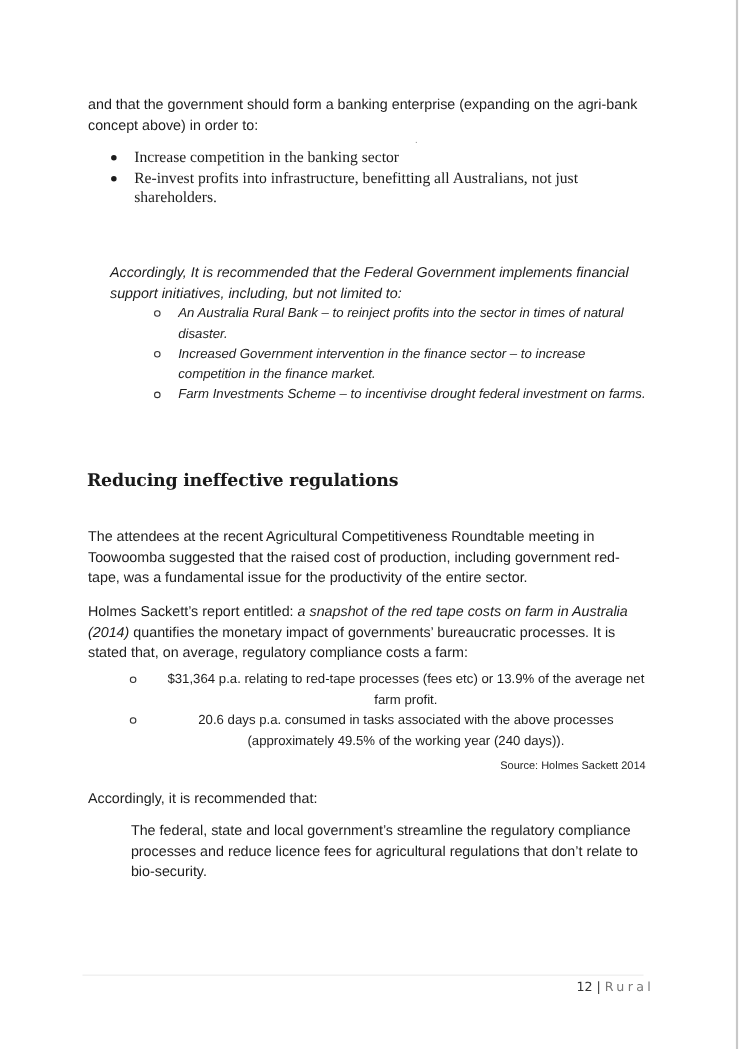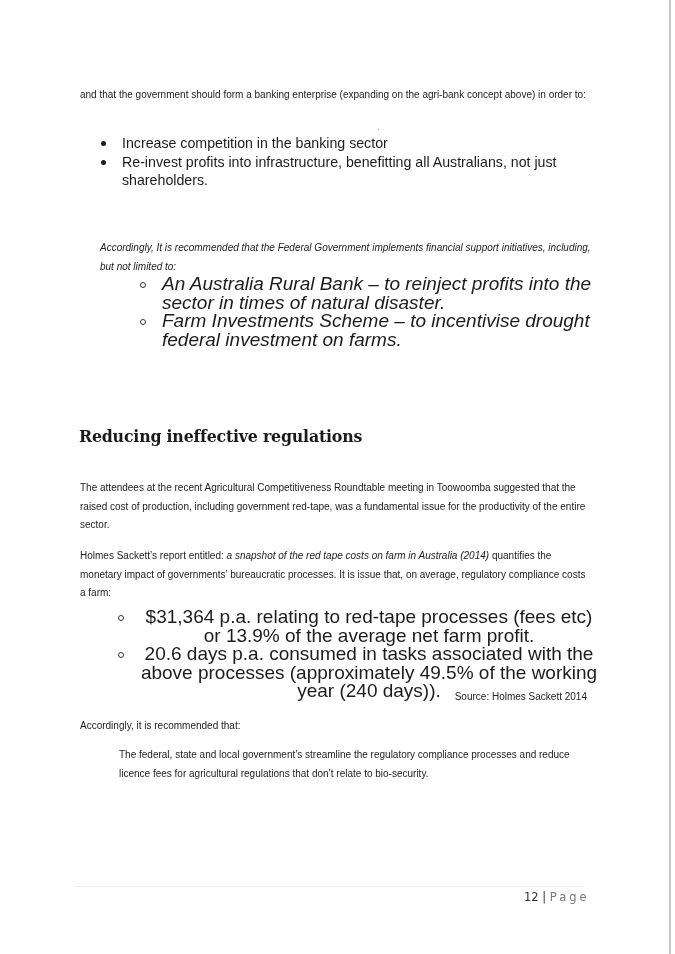--- a/index.html
+++ b/index.html
@@ -4,31 +4,31 @@
 <style>
   html, body { margin: 0; padding: 0; background: #ffffff; }
   body {
     width: 675px; height: 954px; position: relative; overflow: hidden;
     font-family: "Liberation Sans", sans-serif; color: #1c1c1c;
   }
   .page-edge {
     position: absolute; left: 669px; top: 0; width: 2px; height: 954px;
     background: #c8c8c8;
   }
-  .text { position: absolute; font-size: 10px; line-height: 18.6px; }
+  .text { position: absolute; font-size: 13px; line-height: 18.6px; }
   .p1 { left: 80px; top: 86px; width: 510px; }
-  .bullets { position: absolute; left: 100px; top: 134px; width: 490px; margin: 0; padding: 0; list-style: none; }
+  .bullets { position: absolute; left: 100px; top: 134px; width: 490px; margin: 0; padding: 0; list-style: none; font-family: Liberation Serif, serif; }
   .bullets li { position: relative; padding-left: 22px; font-size: 14.2px; line-height: 18.6px; margin: 0; }
   .bullets li::before {
     content: ""; position: absolute; left: 1px; top: 7px; width: 5px; height: 5px;
     border-radius: 50%; background: #1c1c1c;
   }
   .rec1 { left: 100px; top: 239px; width: 495px; font-style: italic; }
   .circles { position: absolute; margin: 0; padding: 0; list-style: none; }
-  .circles li { position: relative; padding-left: 22px; font-size: 19px; line-height: 18.6px; margin: 0; }
+  .circles li { position: relative; padding-left: 22px; font-size: 12px; line-height: 18.6px; margin: 0; }
   .circles li::before {
     content: ""; position: absolute; left: 0; top: 7px; width: 4px; height: 4px;
     border-radius: 50%; border: 1px solid #333; background: #fff;
   }
   .c1 { left: 140px; top: 275px; width: 455px; font-style: italic; }
   .heading {
     position: absolute; left: 79px; top: 427px; font-family: "DejaVu Serif", serif;
     font-weight: bold; font-size: 15.8px; color: #1a1a1a; letter-spacing: -0.2px;
   }
   .p2 { left: 80px; top: 479px; width: 510px; }
@@ -55,34 +55,35 @@
 
 <ul class="bullets">
   <li>Increase competition in the banking sector</li>
   <li>Re-invest profits into infrastructure, benefitting all Australians, not just shareholders.</li>
 </ul>
 
 <p class="text rec1" style="margin:0">Accordingly, It is recommended that the Federal Government implements financial support initiatives, including, but not limited to:</p>
 
 <ul class="circles c1">
   <li>An Australia Rural Bank – to reinject profits into the sector in times of natural disaster.</li>
+  <li>Increased Government intervention in the finance sector – to increase competition in the finance market.</li>
   <li>Farm Investments Scheme – to incentivise drought federal investment on farms.</li>
 </ul>
 
 <h2 class="heading" style="margin:0">Reducing ineffective regulations</h2>
 
 <p class="text p2" style="margin:0">The attendees at the recent Agricultural Competitiveness Roundtable meeting in Toowoomba suggested that the raised cost of production, including government red-tape, was a fundamental issue for the productivity of the entire sector.</p>
 
-<p class="text p3" style="margin:0"><span>Holmes Sackett’s report entitled: </span><em>a snapshot of the red tape costs on farm in Australia (2014)</em><span> quantifies the monetary impact of governments’ bureaucratic processes. It is issue that, on average, regulatory compliance costs a farm:</span></p>
+<p class="text p3" style="margin:0"><span>Holmes Sackett’s report entitled: </span><em>a snapshot of the red tape costs on farm in Australia (2014)</em><span> quantifies the monetary impact of governments’ bureaucratic processes. It is stated that, on average, regulatory compliance costs a farm:</span></p>
 
 <ul class="circles c2">
   <li>$31,364 p.a. relating to red-tape processes (fees etc) or 13.9% of the average net farm profit.</li>
   <li>20.6 days p.a. consumed in tasks associated  with the above processes (approximately 49.5% of the working year (240 days)).</li>
 </ul>
 
 <div class="source">Source: Holmes Sackett 2014</div>
 
 <p class="text p4" style="margin:0">Accordingly, it is recommended that:</p>
 
 <p class="text rec2" style="margin:0">The federal, state and local government’s streamline the regulatory compliance processes and reduce licence fees for agricultural regulations that don’t relate to bio-security.</p>
 
 <div class="footer-rule"></div>
-<div class="page-num"><span>12</span><span> | </span><span class="pg">Page</span></div>
+<div class="page-num"><span>12</span><span> | </span><span class="pg">Rural</span></div>
 
 </body></html>

